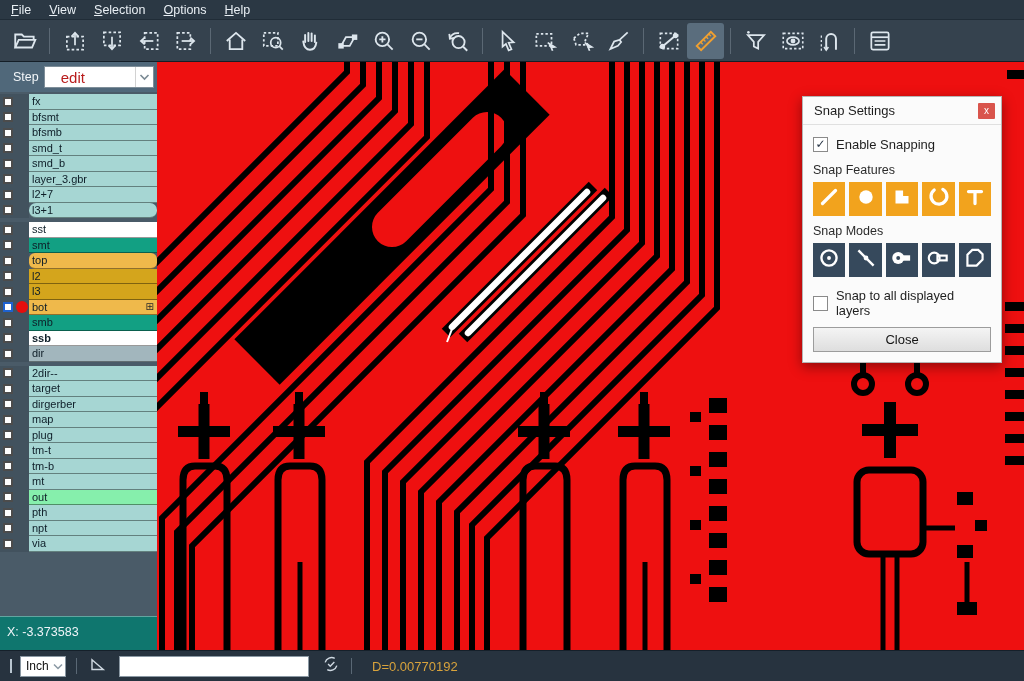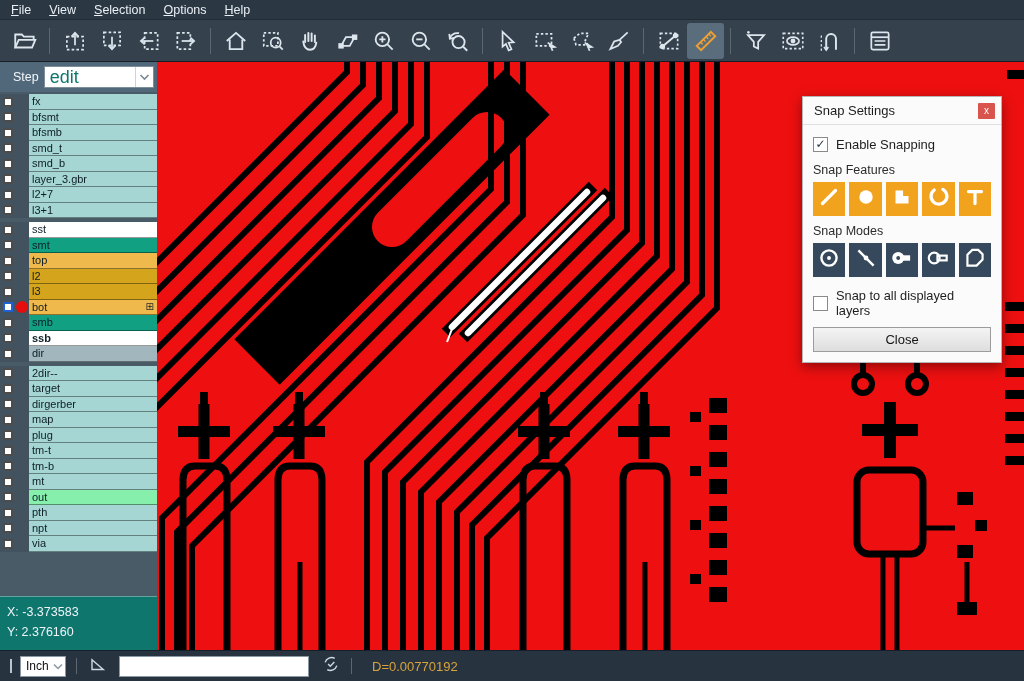--- a/index.html
+++ b/index.html
@@ -22,21 +22,21 @@
   .tbtn svg { display:block; }
 
   
   .main { display:flex; height:588px; }
 
   
   .sidebar { width:157px; background:#4a5b68; display:flex; flex-direction:column; flex:0 0 157px; }
   .stepbar { height:30px; background:#50687a; display:flex; align-items:center; padding:0 3px 0 5px; gap:5px; }
   .stepbar .lbl { color:#f2f6f9; font-size:12.5px;margin-left:8px; }
   .select { flex:1; height:22px; background:#fff; border:1px solid #7e8e99; display:flex; align-items:center; }
-  .select .val { flex:1; font-size:18px; color:#0f766e; padding-left:5px; }
+  .select .val { flex:1; font-size:15px; color:#b91c1c; padding-left:16px; }
   .select .chev { width:18px; height:100%; border-left:1px solid #d2d2d2; display:flex; align-items:center; justify-content:center; }
 
   .layer-groups { margin-top:2px; }
   .layer-group { margin-bottom:4px; }
   .layer-row { display:flex; height:15.5px; align-items:stretch; }
   .cb-cell { width:16px; background:#42525e; display:flex; align-items:center; justify-content:center; }
   .dot-cell { width:13px; background:#42525e; display:flex; align-items:center; justify-content:center; }
   .cb { width:10px; height:10px; background:#fff; border:2px solid #4c4c4c; }
   .cb.sel { border-color:#1e62d0; }
   .red-dot { width:12px; height:12px; border-radius:50%; background:#e60d0d; margin-left:-1px; }
@@ -364,21 +364,21 @@
                 <span class="cb"></span>
               </span>
               <span class="dot-cell"></span>
               <span class="layer-name" style="background: rgb(166, 214, 211);">l2+7</span>
             </div>
             <div class="layer-row">
               <span class="cb-cell">
                 <span class="cb"></span>
               </span>
               <span class="dot-cell"></span>
-              <span class="layer-name" style="background: rgb(166, 214, 211);">l3+1</span>
+              <span class="layer-name" style="background: rgb(166, 214, 211); border-radius: 7px;">l3+1</span>
             </div>
           </div>
           <div class="layer-group">
             <div class="layer-row">
               <span class="cb-cell">
                 <span class="cb"></span>
               </span>
               <span class="dot-cell"></span>
               <span class="layer-name" style="background: rgb(255, 255, 255);">sst</span>
             </div>
@@ -387,21 +387,21 @@
                 <span class="cb"></span>
               </span>
               <span class="dot-cell"></span>
               <span class="layer-name" style="background: rgb(18, 160, 131);">smt</span>
             </div>
             <div class="layer-row">
               <span class="cb-cell">
                 <span class="cb"></span>
               </span>
               <span class="dot-cell"></span>
-              <span class="layer-name" style="background: rgb(239, 185, 75);">top</span>
+              <span class="layer-name" style="background: rgb(239, 185, 75); border-radius: 6px;">top</span>
             </div>
             <div class="layer-row">
               <span class="cb-cell">
                 <span class="cb"></span>
               </span>
               <span class="dot-cell"></span>
               <span class="layer-name" style="background: rgb(212, 165, 28);">l2</span>
             </div>
             <div class="layer-row">
               <span class="cb-cell">
@@ -524,21 +524,20 @@
                 <span class="cb"></span>
               </span>
               <span class="dot-cell"></span>
               <span class="layer-name" style="background: rgb(166, 214, 211);">via</span>
             </div>
           </div>
         </div>
       <div class="side-spacer"></div>
       <div class="coords">
         <div>X: -3.373583</div>
-        <div>Y: 2.376160</div>
       </div>
     </div>
 
     <div class="canvas">
       <svg width="867" height="588" viewBox="0 0 867 588">
         <rect x="0" y="0" width="867" height="588" fill="#ee1010"></rect>
 
         <line x1="100" y1="300" x2="370" y2="30" stroke="#000" stroke-width="64"></line>
         <line x1="235" y1="165" x2="330" y2="70" stroke="#ee1010" stroke-width="40" stroke-linecap="round"></line>
 

